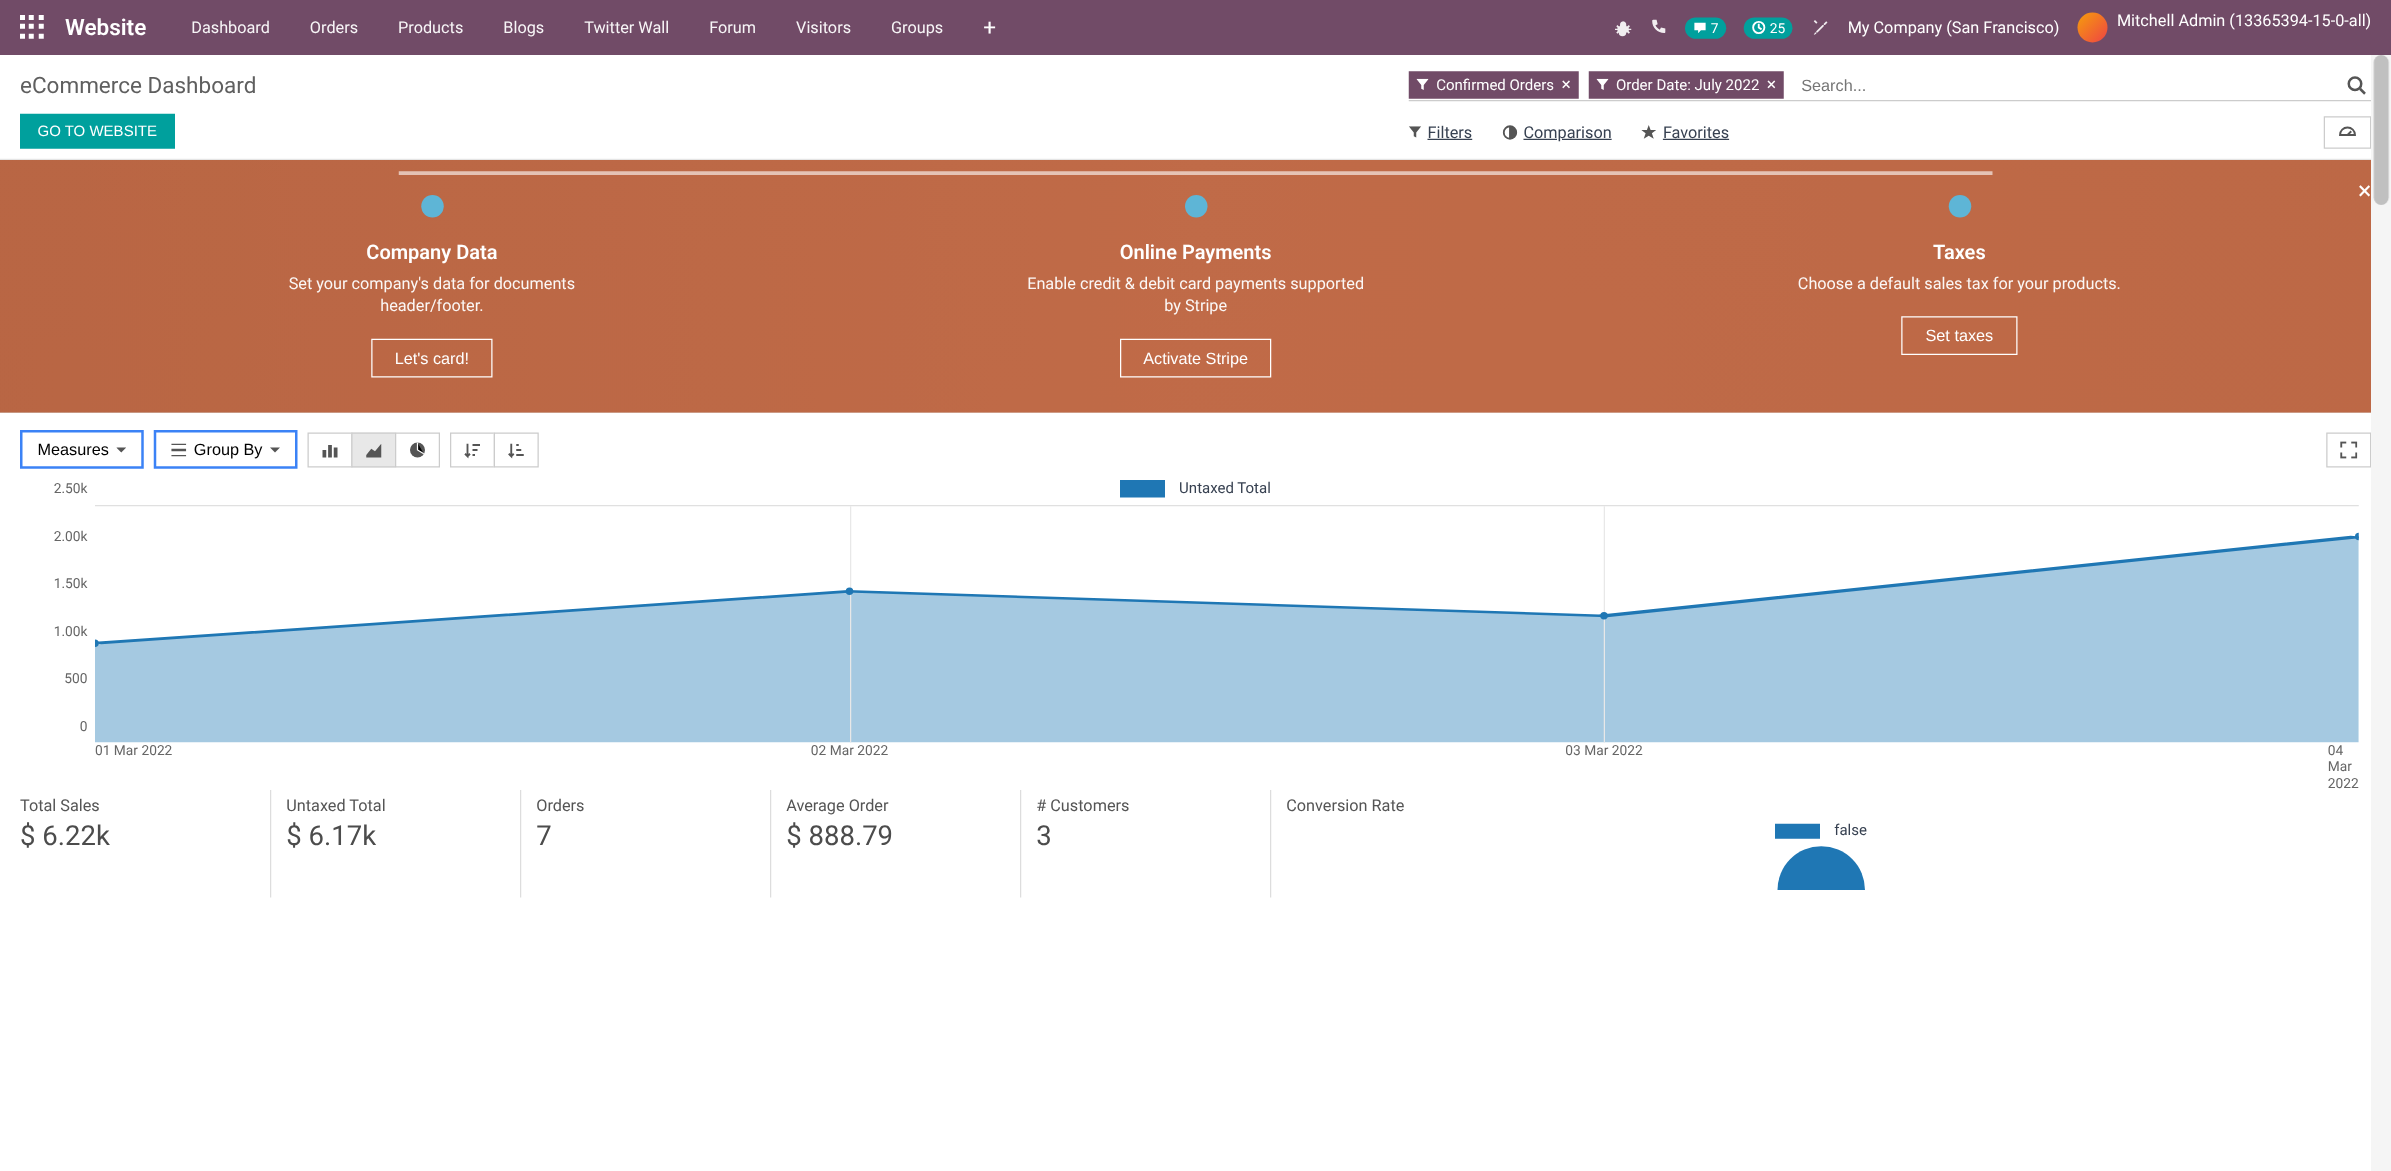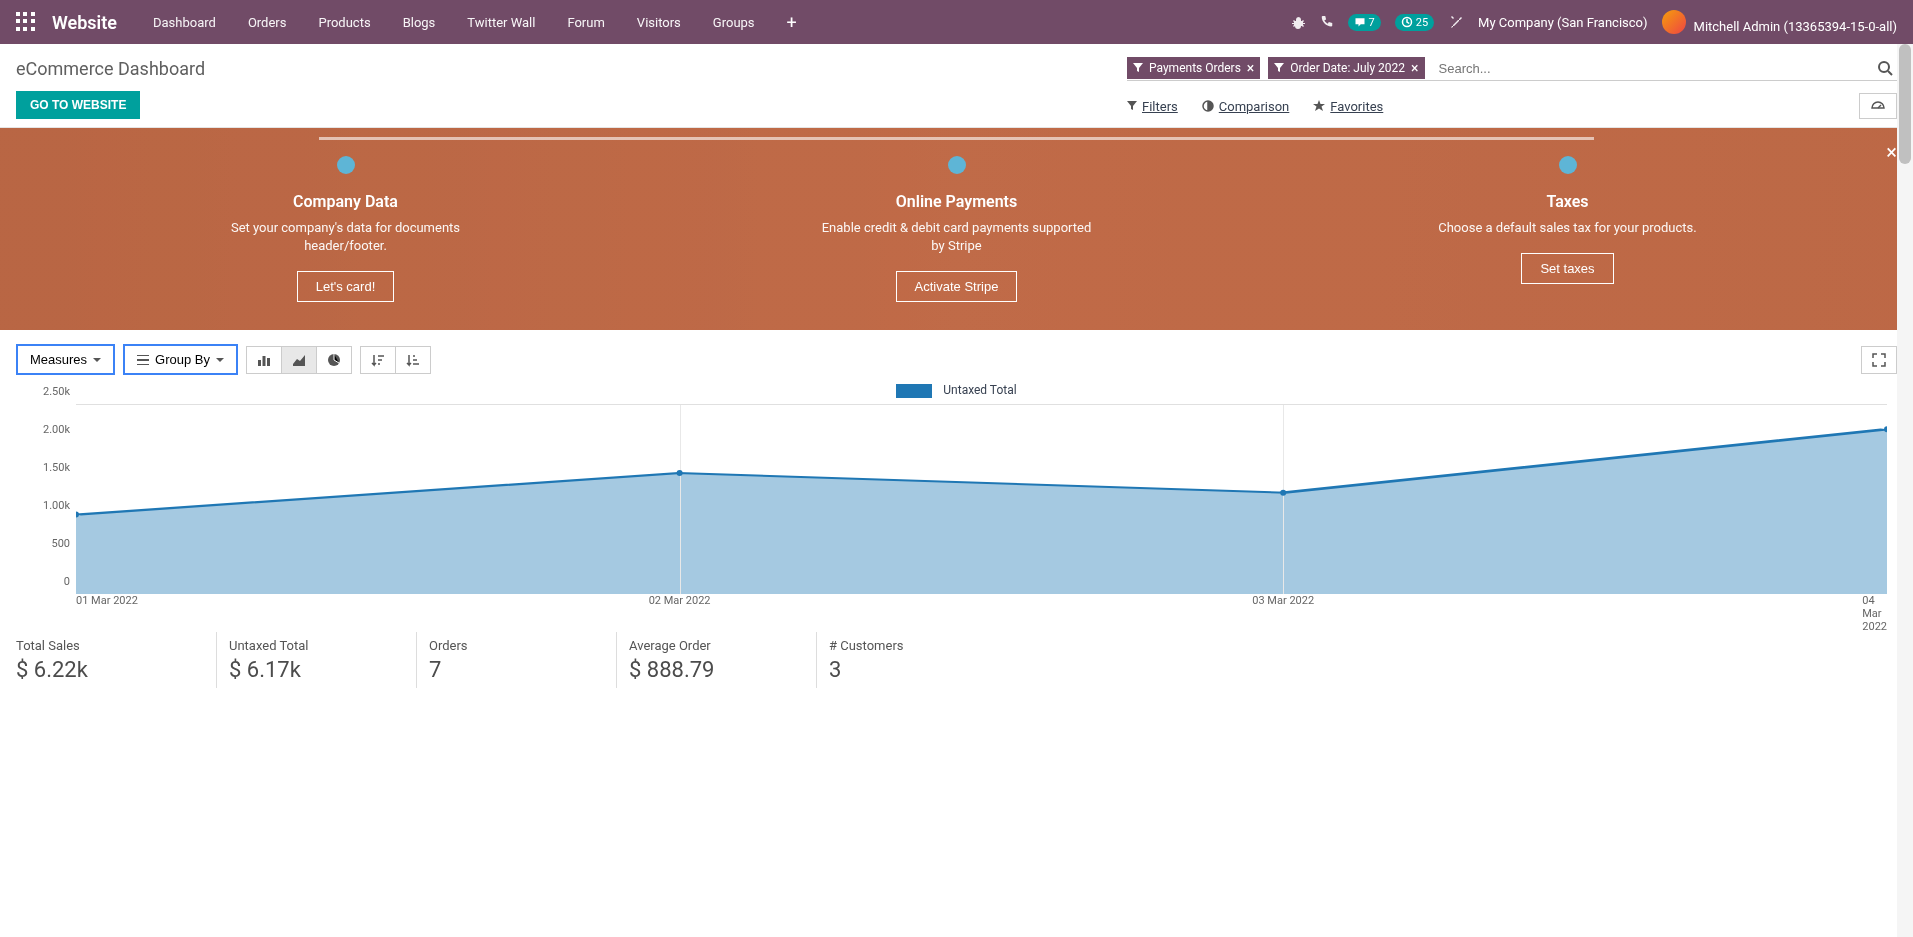--- a/index.html
+++ b/index.html
@@ -11,28 +11,28 @@
 .nav-apps span { background: #fff; width: 4px; height: 4px; }
 .nav-brand { font-size: 18px; font-weight: 600; margin-right: 20px; }
 .nav-menu { display: flex; gap: 0; }
 .nav-menu a { color: #fff; text-decoration: none; padding: 12px 16px; font-size: 13px; opacity: 0.95; }
 .nav-plus { color: #fff; font-size: 18px; padding: 0 16px; cursor: pointer; }
 .nav-spacer { flex: 1; }
 .nav-right { display: flex; align-items: center; gap: 14px; }
 .nav-icon { cursor: pointer; opacity: 0.9; position: relative; }
 .nav-badge { background: #00A09D; color: #fff; border-radius: 10px; padding: 2px 6px; font-size: 11px; display: inline-flex; align-items: center; gap: 3px; }
 .nav-company { font-size: 13px; }
-.nav-user { display: flex; align-items: flex-end; gap: 8px; }
+.nav-user { display: flex; align-items: flex-start; gap: 8px; }
 .nav-avatar { width: 24px; height: 24px; border-radius: 50%; background: linear-gradient(135deg, #f59e0b, #ef4444); }
 
 
 .control-panel { padding: 12px 16px 8px; border-bottom: 1px solid #e5e5e5; display: flex; align-items: flex-end; gap: 20px; }
 .cp-left { flex: 0 0 auto; }
 .cp-title { font-size: 18px; color: #5f5f5f; margin-bottom: 12px; }
-.btn-primary { background: #00A09D; color: #fff; border: none; padding: 7px 14px; font-size: 12px; font-weight: 700; cursor: pointer; }
+.btn-primary { background: #00A09D; color: #fff; border: none; padding: 7px 14px; font-size: 12px; font-weight: 400; cursor: pointer; }
 .cp-right { flex: 1; margin-left: auto; max-width: 770px; }
 .search-row { display: flex; align-items: center; border-bottom: 1px solid #ccc; margin-bottom: 12px; }
 .facet { background: #714B67; color: #fff; padding: 3px 6px; font-size: 12px; display: inline-flex; align-items: center; gap: 6px; margin-right: 8px; white-space: nowrap; }
 .facet-x { cursor: pointer; font-size: 14px; }
 .search-input { flex: 1; border: none; outline: none; padding: 4px 6px; font-size: 13px; }
 .search-icon { cursor: pointer; padding: 4px; }
 .filter-row { display: flex; align-items: center; justify-content: space-between; }
 .filter-opts { display: flex; gap: 24px; }
 .filter-opt { cursor: pointer; font-size: 13px; color: #374151; display: flex; align-items: center; gap: 5px; text-decoration: underline; }
 .view-btn { border: 1px solid #ccc; padding: 6px 10px; cursor: pointer; background: #fff; }
@@ -157,21 +157,21 @@
     <div class="cp-title">eCommerce Dashboard</div>
     <button class="btn-primary">GO TO WEBSITE</button>
   </div>
   <div class="nav-spacer"></div>
   <div class="cp-right">
     <div class="search-row">
       <span class="facet">
         <svg width="10" height="10" viewBox="0 0 10 10">
             <path fill="#fff" d="M0 0h10L6 5v4L4 8V5z"></path>
           </svg>
-        <span>Payments Orders</span>
+        <span>Confirmed Orders</span>
         <span class="facet-x">×</span>
       </span>
       <span class="facet">
         <svg width="10" height="10" viewBox="0 0 10 10">
             <path fill="#fff" d="M0 0h10L6 5v4L4 8V5z"></path>
           </svg>
         <span>Order Date: July 2022</span>
         <span class="facet-x">×</span>
       </span>
       <input class="search-input" placeholder="Search..." style="">
@@ -347,17 +347,25 @@
     <div class="stat-value">7</div>
   </div>
   <div class="stat">
     <div class="stat-label">Average Order</div>
     <div class="stat-value">$ 888.79</div>
   </div>
   <div class="stat">
     <div class="stat-label"># Customers</div>
     <div class="stat-value">3</div>
   </div>
+  <div class="stat stat-wide">
+    <div class="stat-label">Conversion Rate</div>
+    <div class="pie-legend">
+      <span class="legend-swatch"></span>
+      <span>false</span>
+    </div>
+    <div class="pie-arc"></div>
+  </div>
 </div>
 
 <div class="scrollbar">
   <div class="scroll-thumb"></div>
 </div>
 
 </body></html>

